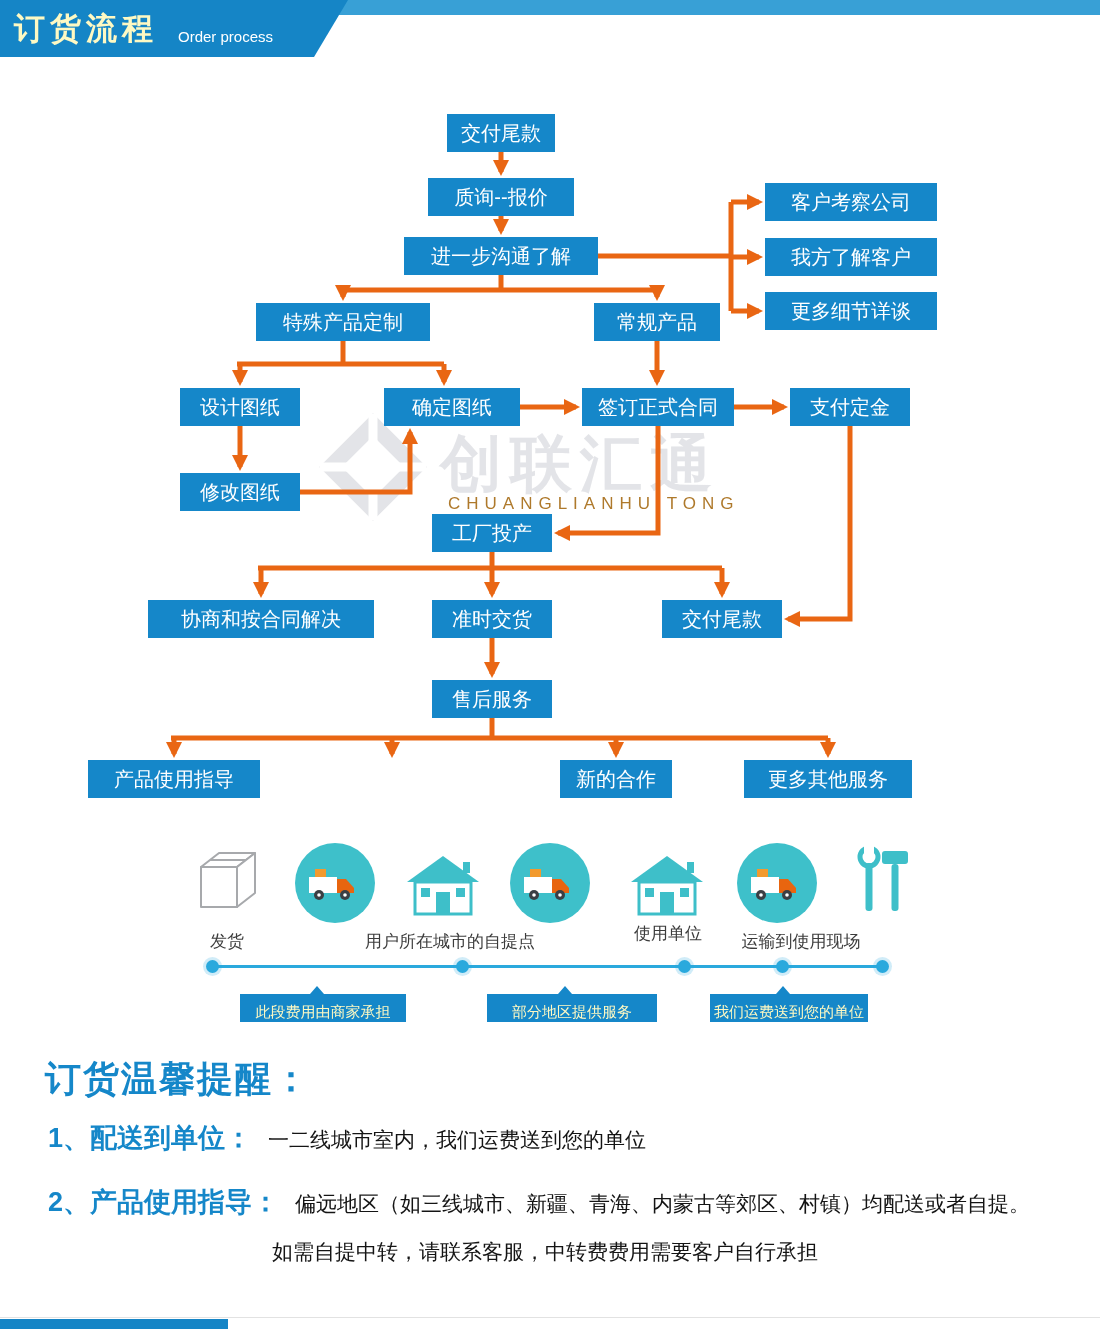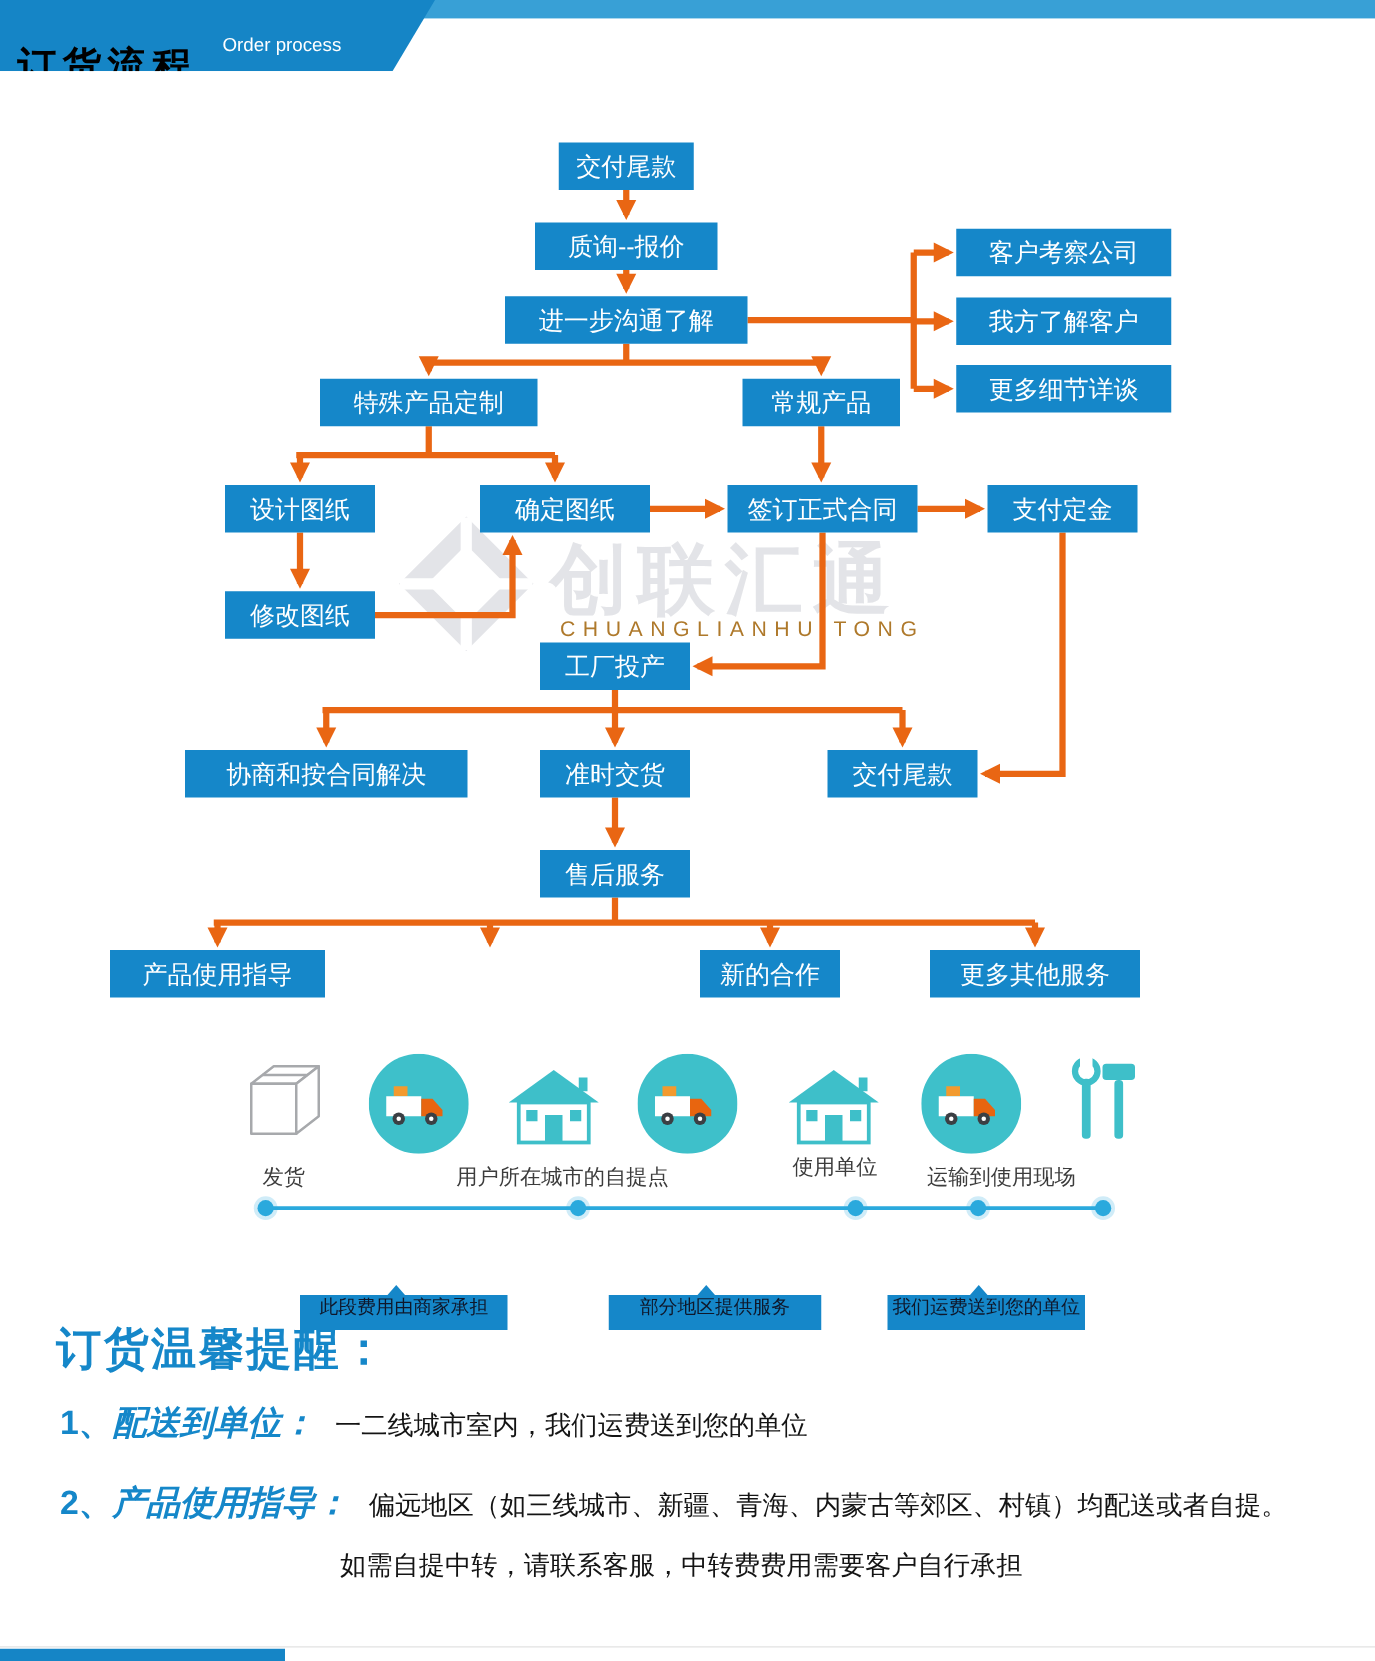--- a/index.html
+++ b/index.html
@@ -4,50 +4,50 @@
 <style>
   html,body{margin:0;padding:0;background:#fff;}
   .page{position:relative;width:1100px;height:1329px;background:#fff;overflow:hidden;
         font-family:"Liberation Sans","DejaVu Sans",sans-serif;}
 
   
   .hdr-strip{position:absolute;top:0;left:0;width:1100px;height:15px;background:#38a0d6;
              clip-path:polygon(252px 0,1100px 0,1100px 15px,246px 15px);z-index:4;}
   .hdr-block{position:absolute;top:0;left:0;width:348px;height:57px;background:#1585c6;
              clip-path:polygon(0 0,348px 0,314px 57px,0 57px);z-index:5;}
-  .hdr-title{position:absolute;left:14px;top:8px;color:#000000;font-size:31px;font-weight:bold;letter-spacing:5px;margin-top:24px;}
+  .hdr-title{position:absolute;left:14px;top:8px;color:#fef9c3;font-size:31px;font-weight:bold;letter-spacing:5px;}
   .hdr-sub{position:absolute;left:178px;top:28px;color:#fff;font-size:15px;}
 
   
   .watermark{position:absolute;left:318px;top:408px;width:480px;height:130px;z-index:1;opacity:.85;}
   .wm-logo{position:absolute;left:0;top:4px;}
   .wm-text{position:absolute;left:122px;top:14px;font-size:62px;font-weight:bold;color:#dfe0e4;letter-spacing:8px;white-space:nowrap;}
   .wm-subtext{position:absolute;left:130px;top:86px;font-size:17px;color:#a16207;letter-spacing:6px;white-space:nowrap;}
 
   
   .arrows{position:absolute;left:0;top:0;z-index:2;pointer-events:none;}
   .node{position:absolute;height:38px;background:#1587c9;color:#fff;display:flex;align-items:center;
         justify-content:center;font-size:20px;white-space:nowrap;z-index:3;}
 
   
   .l-icon{position:absolute;z-index:3;}
   .l-label{position:absolute;font-size:17px;color:#3c3c3c;text-align:center;white-space:nowrap;z-index:3;}
   .tl-line{position:absolute;left:212px;top:965px;width:670px;height:3px;background:#2aa9dd;z-index:2;}
   .tl-dot{position:absolute;top:960px;width:13px;height:13px;border-radius:50%;background:#2aa9dd;
           box-shadow:0 0 0 3px rgba(42,169,221,.22);z-index:3;}
-  .ribbon{position:absolute;top:1036px;height:28px;background:#1587c9;color:#0f172a;font-size:15px;
-          display:flex;align-items:flex-start;justify-content:center;white-space:nowrap;z-index:3;}
+  .ribbon{position:absolute;top:994px;height:28px;background:#1587c9;color:#fef9c3;font-size:15px;
+          display:flex;align-items:flex-end;justify-content:center;white-space:nowrap;z-index:3;}
   .ribbon .ptr{position:absolute;top:-8px;left:42%;width:0;height:0;
           border-left:7px solid transparent;border-right:7px solid transparent;border-bottom:8px solid #1587c9;}
 
   
   .notes-title{position:absolute;left:45px;top:1055px;font-size:36px;font-weight:bold;color:#1587c9;letter-spacing:2px;}
   .note-row{position:absolute;display:flex;align-items:baseline;white-space:nowrap;}
   .note-num{font-size:27px;color:#1587c9;font-weight:bold;}
-  .note-label{font-size:27px;color:#1587c9;font-weight:bold;font-style:italic;}
+  .note-label{font-size:27px;color:#1587c9;font-weight:bold;}
   .note-desc{font-size:21px;color:#141414;margin-left:16px;}
   .note-desc2{position:absolute;left:272px;top:1238px;font-size:21px;color:#141414;white-space:nowrap;}
 
   
   .footer-line{position:absolute;left:0;top:1317px;width:1100px;border-top:1px solid #e2e2e2;}
   .footer-bar{position:absolute;left:0;top:1319px;width:228px;height:10px;background:#1585c6;}
 </style>
 </head>
 <body>
 

